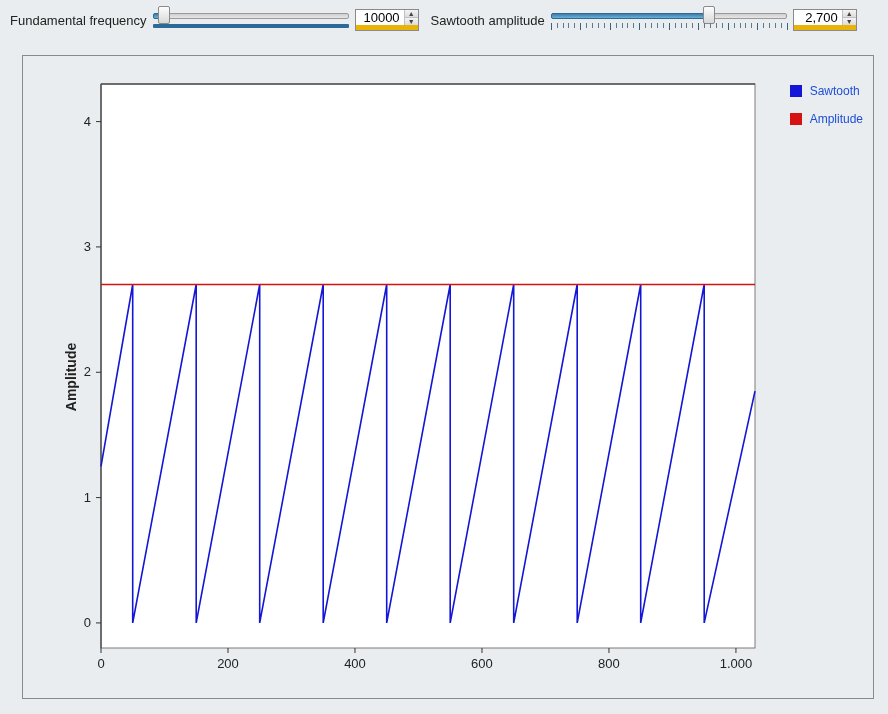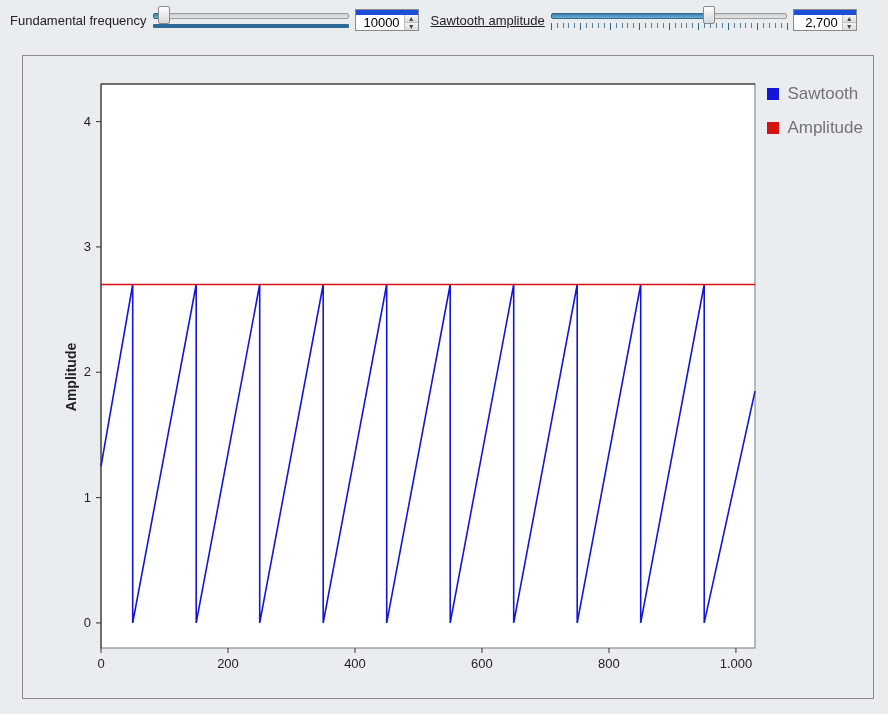--- a/index.html
+++ b/index.html
@@ -48,23 +48,23 @@
   }
   .slider .ticks {
     position: absolute; left: 0; right: 0; top: 16px; height: 8px;
   }
   .slider .ticks span {
     position: absolute; top: 0; width: 1px; height: 5px; background: #5a7a92;
   }
   .slider .ticks span.major { height: 7px; background:#35637f; }
   
   .spin {
-    display: inline-flex; align-items: flex-end;
+    display: inline-flex; align-items: flex-start;
     border: 1px solid #8a8a8a;
-    background: #1d4ed8;
+    background: #eab308;
     height: 22px;
   }
   .spin input {
     border: none; outline: none;
     width: 48px; text-align: right;
     padding: 0 4px; font-size: 13px;
     background: #fff;
   }
   .spin .arrows {
     display: flex; flex-direction: column;
@@ -84,22 +84,22 @@
     position: absolute;
     left: 22px; top: 55px;
     width: 852px; height: 644px;
     border: 1px solid #8a8a8a;
     background: #eaedef;
   }
   svg.plot { position:absolute; left:0; top:0; }
   .legend {
     position: absolute;
     right: 10px; top: 28px;
-    font-size: 17px;
-    color: #737373;
+    font-size: 12px;
+    color: #1d4ed8;
   }
   .legend .row { display:flex; align-items:center; gap:8px; margin-bottom:14px; }
   .legend .swatch { width:12px; height:12px; display:inline-block; }
   .axis-label-y {
     position:absolute;
     left: 14px; top: 50%;
     transform: translateY(-50%) rotate(-90deg);
     transform-origin: center;
     font-weight: bold; font-size: 14px;
   }
@@ -122,21 +122,21 @@
       <div class="thumb" style="left: 5.76px;"></div>
       <div style="position: absolute; left: 0px; right: 0px; top: 17px; height: 4px; background: rgb(46, 106, 152); border-radius: 1px;"></div>
     </div>
   <div class="spin">
     <input type="text" value="10000" style="">
     <div class="arrows">
       <div>▲</div>
       <div>▼</div>
     </div>
   </div>
-  <label style="margin-left:6px;text-decoration:underline;">Sawtooth amplitude</label>
+  <label style="margin-left:6px;">Sawtooth amplitude</label>
   <div id="amp-slider" class="slider" style="width: 236px;">
       <div class="rail"></div>
       <div class="fill" style="width: 158.12px;"></div>
       <div class="thumb" style="left: 152.12px;"></div>
       <div class="ticks">
         <span class="major" style="left: 0px;"></span>
         <span style="left: 5.9px;"></span>
         <span style="left: 11.8px;"></span>
         <span style="left: 17.7px;"></span>
         <span style="left: 23.6px;"></span>

